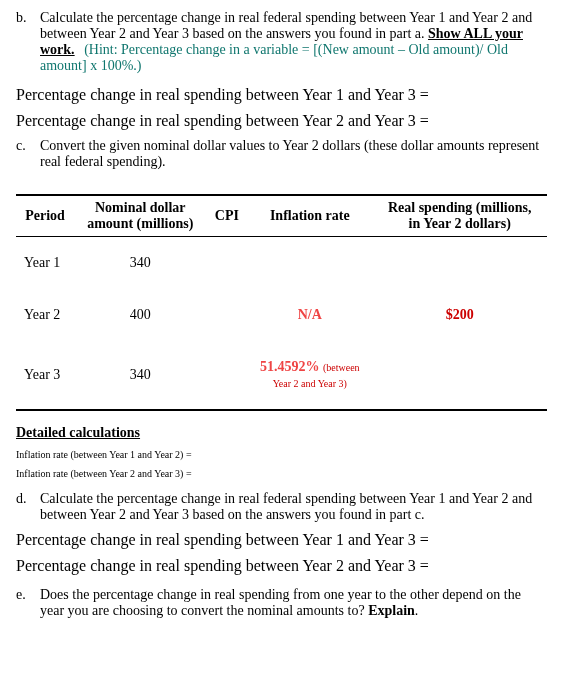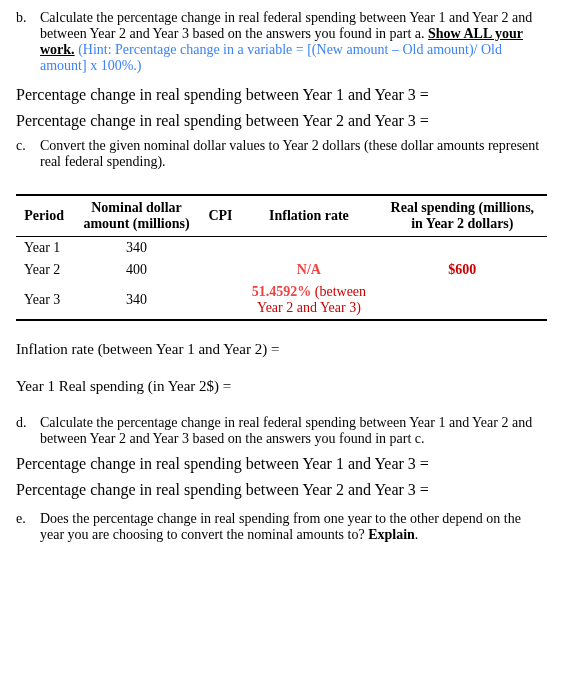--- a/index.html
+++ b/index.html
@@ -39,22 +39,23 @@
 
     .bold {
       font-weight: bold;
     }
 
     .underline {
       text-decoration: underline;
     }
 
     .hint-text {
-      color: #3b82f6;
+      color: #0f766e;
       font-style: normal;
+      margin-left: 6px;
     }
 
     .field-line {
       margin: 8px 0;
       font-size: 16px;
     }
 
     
     .table-wrapper {
       margin: 12px 0;
@@ -77,57 +78,57 @@
     }
 
     th {
       text-align: center;
       padding: 4px 6px;
       font-weight: bold;
     }
 
     td {
       text-align: center;
-      padding: 3px 6px;
+      padding: 18px 6px;
     }
 
     .col-period {
       text-align: left;
       padding-left: 8px;
     }
 
     .na-text {
       color: #ef4444;
       font-weight: bold;
     }
 
     .na-sub {
       color: #cc0000;
-      font-size: 14px;
+      font-size: 10px;
     }
 
     .real-spending-highlight {
       color: #cc0000;
       font-weight: bold;
     }
 
     .detailed-section {
       margin-top: 14px;
     }
 
     .section-header {
       font-weight: bold;
       text-decoration: underline;
       margin-bottom: 8px;
       font-size: 14px;
     }
 
     .calc-line {
-      margin: 20px 0;
-      font-size: 15px;
+      margin: 8px 0;
+      font-size: 10px;
     }
 
     .section-d {
       margin-top: 12px;
     }
 
     .section-e {
       margin-top: 12px;
     }
   </style>
@@ -179,40 +180,41 @@
         <td></td>
       </tr>
       <tr>
         <td class="col-period">Year 2</td>
         <td>400</td>
         <td></td>
         <td>
           <span class="na-text">N/A</span>
         </td>
         <td>
-          <span class="real-spending-highlight">$600</span>
+          <span class="real-spending-highlight">$200</span>
         </td>
       </tr>
       <tr>
         <td class="col-period">Year 3</td>
         <td>340</td>
         <td></td>
         <td>
           <span class="na-text">51.4592%</span>
           <span class="na-sub"> (between<br>Year 2 and Year 3)</span>
         </td>
         <td></td>
       </tr>
     </tbody>
   </table>
 </div>
 
 <div class="detailed-section">
+  <div class="section-header">Detailed calculations</div>
   <div class="calc-line">Inflation rate (between Year 1 and Year 2) =</div>
-  <div class="calc-line">Year 1 Real spending (in Year 2$) =</div>
+  <div class="calc-line">Inflation rate (between Year 2 and Year 3) =</div>
 </div>
 
 <div class="section-d">
   <div class="list-item">
     <span class="list-label">d.</span>
     <div class="list-content">
       <span>Calculate the percentage change in real federal spending between Year 1 and Year 2 and between Year 2 and Year 3 based on the answers you found in part c.</span>
     </div>
   </div>
   <div class="field-line">Percentage change in real spending between Year 1 and Year 3 =</div>

